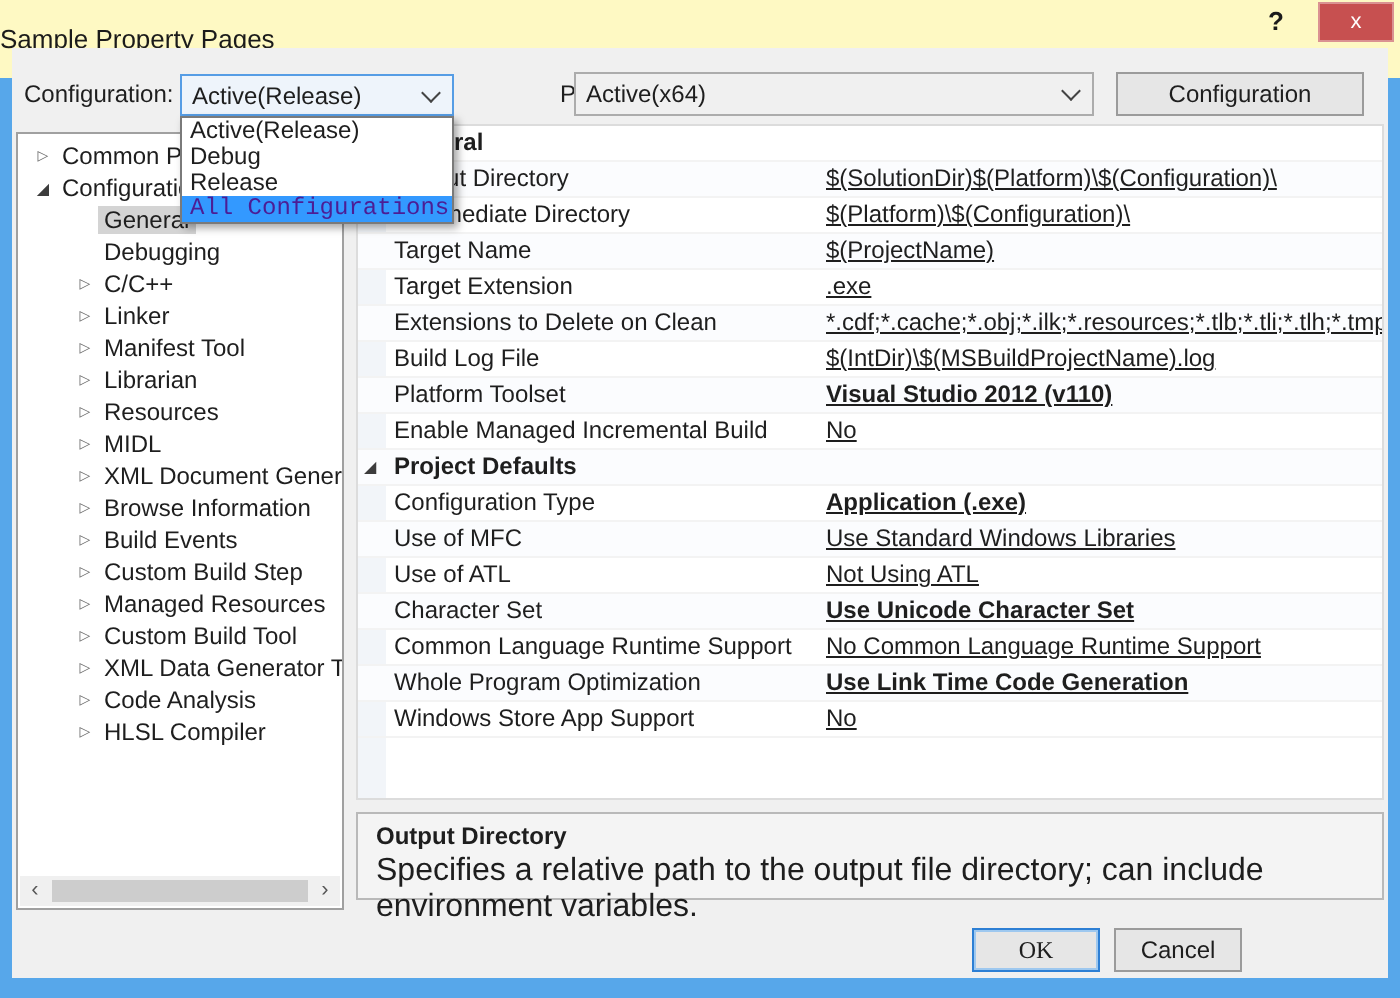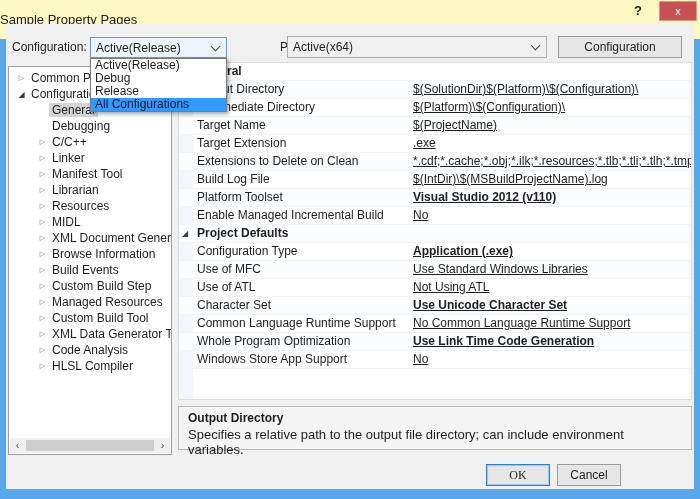--- a/index.html
+++ b/index.html
@@ -31,21 +31,21 @@
   .btn { position:absolute; background:#e6e6e6; border:1px solid #9b9b9b; font-size:12px; color:#1e1e1e;
          text-align:center; line-height:20px; cursor:default; }
   .btn.focus { border:1px solid #2d7fd4; box-shadow:inset 0 0 0 1px #9ec8ef; }
   .btn.disabled { background:#f1f1f1; border-color:#c2c2c2; color:#959595; }
 
   
   .dd-list { position:absolute; left:84px; top:34px; width:137px; background:#fff; border:1px solid #7a7a7a;
              z-index:30; box-shadow:2px 2px 4px rgba(0,0,0,.35); }
   .dd-item { height:13px; line-height:13px; font-size:12px; padding-left:4px; white-space:nowrap;
              overflow:hidden; color:#1e1e1e; cursor:default; }
-  .dd-item.hl { background:#3399ff; color:#0f172a; }
+  .dd-item.hl { background:#3399ff; color:#4c1d95;font-family:Liberation Mono, monospace; }
 
   
   .tree { position:absolute; left:2px; top:42px; width:164px; height:389px; background:#fff;
           border:1px solid #a0a0a0; overflow:hidden; }
   .tree-inner { position:absolute; left:0; top:3px; right:0; bottom:16px; overflow:hidden; }
   .titem { display:flex; align-items:center; height:16px; font-size:12px; color:#1e1e1e;
            white-space:nowrap; cursor:default; }
   .titem .t-arrow { width:13px; text-align:center; font-size:7px; color:#6d6d6d; flex:none; }
   .titem.expanded .t-arrow { color:#3c3c3c; font-size:8px; }
   .titem.lvl0 { padding-left:6px; }
@@ -68,21 +68,21 @@
   .grow .g-arrow { position:absolute; left:3px; top:0; width:10px; font-size:8px; color:#3c3c3c; }
   .grow .g-name { width:234px; padding-left:18px; color:#1e1e1e; white-space:nowrap; overflow:hidden; flex:none; }
   .grow .g-value { flex:1; color:#1e1e1e; white-space:nowrap; overflow:hidden;text-decoration:underline; }
   .grow.section .g-name { font-weight:bold; }
   .grow .g-value.bold { font-weight:bold; }
 
   
   .desc { position:absolute; left:172px; top:382px; width:514px; height:44px; background:#f4f4f4;
           border:1px solid #b9b9b9; padding:4px 9px; }
   .desc-title { font-size:12px; font-weight:bold; color:#1e1e1e; margin-bottom:2px; }
-  .desc-text { font-size:13px; color:#1e1e1e; }
+  .desc-text { font-size:16px; color:#1e1e1e; }
 </style>
 </head>
 <body>
 
 <div class="window">
 
   <div class="titlebar">
     <span class="title">Sample Property Pages</span>
     <span class="help-btn">?</span>
     <span class="close-btn"><span>x</span></span>

